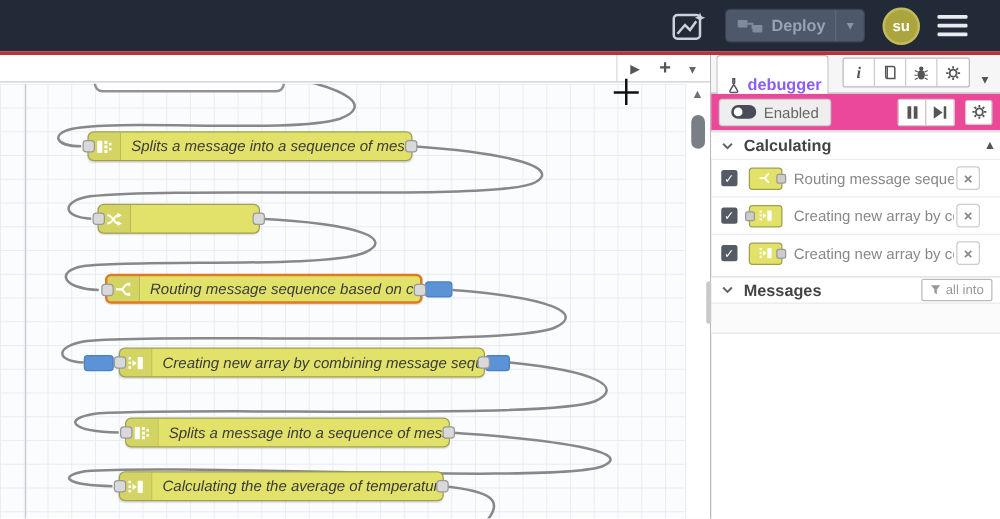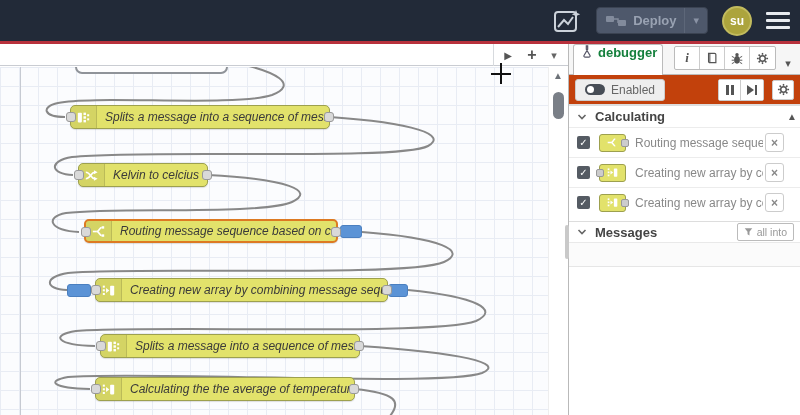--- a/index.html
+++ b/index.html
@@ -1,20 +1,20 @@
 <!DOCTYPE html>
 <html><head>
 <meta charset="utf-8">
 <style>
   * { margin:0; padding:0; box-sizing:border-box; }
   body { font-family:"Liberation Sans", sans-serif; }
   .app { position:relative; width:800px; height:415px; overflow:hidden; background:#fff; }
 
   
-  .hdr { position:absolute; left:0; top:0; width:800px; height:41px; background:#222a38; display:flex; align-items:center; justify-content:flex-end; padding-right:8px; gap:14px; }
+  .hdr { position:absolute; left:0; top:0; width:800px; height:41px; background:#222a38; display:flex; align-items:center; justify-content:flex-end; padding-right:24px; gap:14px; }
   .redline { position:absolute; left:0; top:41px; width:800px; height:3px; background:#b8313c; }
   .exp-btn { width:30px; height:26px; display:flex; align-items:center; justify-content:center; }
   .deploy { height:27px; background:#4e586b; border:1px solid #3b4352; border-radius:4px; display:flex; align-items:center; padding:0 0 0 9px; }
   .deploy .dlabel { color:#99a2b2; font-size:13px; font-weight:bold; margin:0 8px 0 7px; }
   .deploy .dsep { width:1px; height:25px; background:#5d6779; }
   .deploy .dcaret { color:#8a93a5; font-size:11px; padding:0 8px; }
   .avatar { width:30px; height:30px; border-radius:50%; background:#aca43d; border:2px solid #c2bb5e; color:#fff; font-size:12px; font-weight:bold; display:flex; align-items:center; justify-content:center; }
   .burger { display:flex; flex-direction:column; gap:4px; width:26px; padding-right:2px; }
   .burger span { display:block; height:3px; border-radius:1px; background:#e8ebef; }
 
@@ -51,28 +51,28 @@
 
   .vscroll { position:absolute; left:548px; top:23px; width:20px; height:348px; background:#fff; border-left:1px solid #eee; }
   .vscroll .up { position:absolute; left:4px; top:3px; color:#6d7278; font-size:10px; }
   .vscroll .thumb { position:absolute; left:4px; top:25px; width:11px; height:27px; background:#7a7f87; border-radius:6px; }
 
   .splitter { position:absolute; left:565px; top:181px; width:4px; height:34px; background:#c9c9c9; border-radius:2px; z-index:5; }
 
   
   .sidebar { position:absolute; left:568px; top:0; width:232px; height:371px; background:#fff; border-left:1px solid #b9b9b9; }
   .sb-tabs { position:relative; height:31px; background:#f6f6f6; border-bottom:1px solid #bbb; display:flex; align-items:flex-end; }
-  .sb-tab { position:relative; margin-left:4px; height:31px; width:90px; background:#fff; border:1px solid #bbb; border-bottom:none; border-radius:3px 3px 0 0; display:flex; align-items:flex-start; gap:5px; padding-left:7px; font-size:13px; font-weight:bold; color:#15803d; z-index:2; top:1px; }
+  .sb-tab { position:relative; margin-left:4px; height:31px; width:90px; background:#fff; border:1px solid #bbb; border-bottom:none; border-radius:3px 3px 0 0; display:flex; align-items:flex-end; gap:5px; padding-left:7px; font-size:13px; font-weight:bold; color:#8b5cf6; z-index:2; top:1px; }
   .sb-btns { display:flex; margin-left:auto; margin-bottom:4px; border:1px solid #bbb; border-radius:2px; background:#fff; }
   .sb-btns .b { width:25px; height:22px; display:flex; align-items:center; justify-content:center; color:#555; border-right:1px solid #ccc; font-size:12px; }
   .sb-btns .b:last-child { border-right:none; }
   .sb-caret { width:24px; margin-bottom:4px; text-align:center; color:#555; font-size:11px; }
   .b .iglyph { font-family:"Liberation Serif", serif; font-style:italic; font-weight:bold; font-size:13px; }
 
-  .sb-toolbar { height:30px; display:flex; align-items:center; padding:0 6px; border-bottom:1px solid #ddd; background:#c2410c; }
+  .sb-toolbar { height:30px; display:flex; align-items:center; padding:0 6px; border-bottom:1px solid #ddd; background:#ec4899; }
   .enabled-btn { height:22px; display:flex; align-items:center; gap:6px; background:#eee; border:1px solid #ccc; border-radius:3px; padding:0 9px; font-size:12px; color:#666; }
   .toggle { width:20px; height:11px; background:#474d56; border-radius:6px; position:relative; }
   .toggle::after { content:""; position:absolute; left:2px; top:2px; width:7px; height:7px; border-radius:50%; background:#fff; }
   .ps-group { display:flex; margin-left:auto; border:1px solid #ccc; border-radius:2px; }
   .ps-group .b, .gear-btn { width:22px; height:20px; display:flex; align-items:center; justify-content:center; background:#fff; }
   .ps-group .b { border-right:1px solid #ccc; } .ps-group .b:last-child { border-right:none; }
   .gear-btn { margin-left:8px; border:1px solid #ccc; border-radius:2px; }
   .pause-ic { display:flex; gap:2px; } .pause-ic i { display:block; width:3px; height:10px; background:#555; }
   .step-ic { display:flex; align-items:center; }
   .step-ic .tri { width:0; height:0; border-left:7px solid #555; border-top:5px solid transparent; border-bottom:5px solid transparent; }
@@ -175,21 +175,20 @@
           <div class="nicon">
             <svg width="13" height="13" viewBox="0 0 16 16">
                 <g fill="none" stroke="#fff" stroke-width="2">
                   <path d="M1 4 C7 4 7 12 12 12"></path>
                   <path d="M1 12 C7 12 7 4 12 4"></path>
                 </g>
                 <path d="M11 1.5 L15.5 4 L11 6.5 z" fill="#fff"></path>
                 <path d="M11 9.5 L15.5 12 L11 14.5 z" fill="#fff"></path>
               </svg>
           </div>
-          <span class="nlabel">Kelvin to celcius</span>
           <span class="port out"></span>
         </div>
 
         <div class="node hl" style="left:84px; top:152px; width:254px;">
           <span class="port in"></span>
           <div class="nicon">
             <svg width="13" height="13" viewBox="0 0 16 16">
                 <g fill="none" stroke="#fff" stroke-width="2">
                   <path d="M1 8 H6"></path>
                   <path d="M6 8 C9 8 9 3 12 3"></path>

